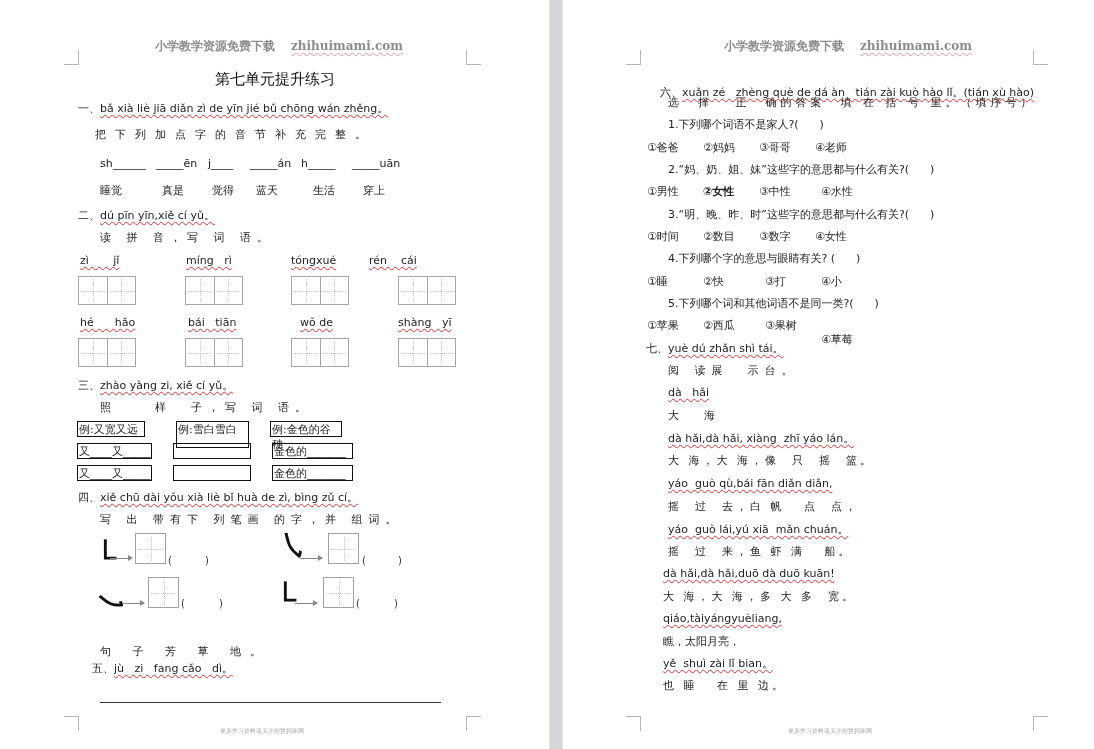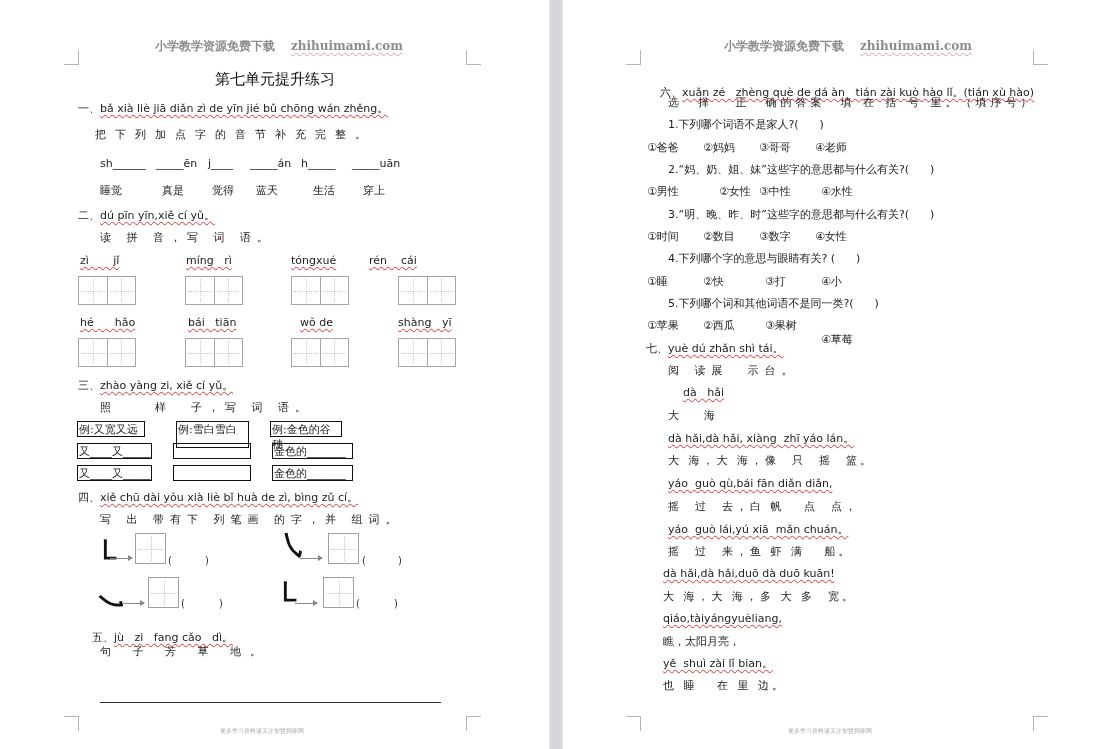--- a/index.html
+++ b/index.html
@@ -160,21 +160,21 @@
   <div class="grid1" style="left:148px; top:577px;"></div>
   <div class="abs paren" style="left:181px; top:598px;">(</div>
   <div class="abs paren" style="left:219px; top:598px;">)</div>
 
   <div class="stroke" style="left:278px; top:580px;">㇄</div>
   <div class="arrow" style="left:295px; top:603px; width:22px;"></div>
   <div class="grid1" style="left:323px; top:577px;"></div>
   <div class="abs paren" style="left:356px; top:598px;">(</div>
   <div class="abs paren" style="left:394px; top:598px;">)</div>
 
-  <div class="abs t" style="left:78px; top:617px; white-space:pre;">
+  <div class="abs t" style="left:78px; top:648px; white-space:pre;">
     <span>五、</span><span class="py">jù   zi   fang cǎo   dì。</span>
   </div>
   <div class="abs t sp" style="left:100px; top:644px;">句 子 芳  草  地。</div>
   <div class="rule" style="left:100px; top:702px; width:341px;"></div>
 
   <div class="abs footer" style="left:220px; top:727px;">更多学习资料请关注智慧妈咪网</div>
 </div>
 
 <div class="gap"></div>
 
@@ -194,21 +194,21 @@
   <div class="abs t" style="left:105px; top:95px; white-space:pre; letter-spacing:4px;">选  择   正  确的答案  填 在 括 号 里。（填序号）</div>
 
   <div class="abs t" style="left:105px; top:117px; white-space:pre;">1.下列哪个词语不是家人?(      )</div>
   <div class="abs t" style="left:84px; top:140px;">①爸爸</div>
   <div class="abs t" style="left:140px; top:140px;">②妈妈</div>
   <div class="abs t" style="left:196px; top:140px;">③哥哥</div>
   <div class="abs t" style="left:252px; top:140px;">④老师</div>
 
   <div class="abs t" style="left:105px; top:162px; white-space:pre;">2.“妈、奶、姐、妹”这些字的意思都与什么有关?(      )</div>
   <div class="abs t" style="left:84px; top:184px;">①男性</div>
-  <div class="abs t" style="left:156px; top:184px;">②女性</div>
+  <div class="abs t" style="left:140px; top:184px;font-weight:bold;">②女性</div>
   <div class="abs t" style="left:196px; top:184px;">③中性</div>
   <div class="abs t" style="left:258px; top:184px;">④水性</div>
 
   <div class="abs t" style="left:105px; top:207px; white-space:pre;">3.“明、晚、昨、时”这些字的意思都与什么有关?(      )</div>
   <div class="abs t" style="left:84px; top:229px;">①时间</div>
   <div class="abs t" style="left:140px; top:229px;">②数目</div>
   <div class="abs t" style="left:196px; top:229px;">③数字</div>
   <div class="abs t" style="left:252px; top:229px;">④女性</div>
 
   <div class="abs t" style="left:105px; top:251px; white-space:pre;">4.下列哪个字的意思与眼睛有关? (      )</div>
@@ -221,21 +221,21 @@
   <div class="abs t" style="left:84px; top:318px;">①苹果</div>
   <div class="abs t" style="left:140px; top:318px;">②西瓜</div>
   <div class="abs t" style="left:202px; top:318px;">③果树</div>
   <div class="abs t" style="left:258px; top:318px;margin-top:14px;">④草莓</div>
 
   <div class="abs t" style="left:83px; top:341px;">
     <span>七、</span><span class="py">yuè dú zhǎn shì tái。</span>
   </div>
   <div class="abs t sp2" style="left:105px; top:363px; white-space:pre;">阅 读展  示台。</div>
 
-  <div class="abs t py" style="left:120px; top:386px; white-space:pre;">dà   hǎi</div>
+  <div class="abs t py" style="left:105px; top:386px; white-space:pre;">dà   hǎi</div>
   <div class="abs t sp2" style="left:105px; top:408px; white-space:pre;">大  海</div>
 
   <div class="abs t py" style="left:105px; top:431px; white-space:pre;">dà hǎi,dà hǎi, xiàng  zhī yáo lán。</div>
   <div class="abs t" style="left:105px; top:453px; white-space:pre; letter-spacing:3px;">大 海，大 海，像  只  摇  篮。</div>
 
   <div class="abs t py" style="left:105px; top:477px; white-space:pre;">yáo  guò qù,bái fān diǎn diǎn,</div>
   <div class="abs t" style="left:105px; top:499px; white-space:pre; letter-spacing:3px;">摇  过  去，白 帆   点  点，</div>
 
   <div class="abs t py" style="left:105px; top:522px; white-space:pre;">yáo  guò lái,yú xiā  mǎn chuán。</div>
   <div class="abs t" style="left:105px; top:544px; white-space:pre; letter-spacing:3px;">摇  过  来，鱼 虾 满   船。</div>

